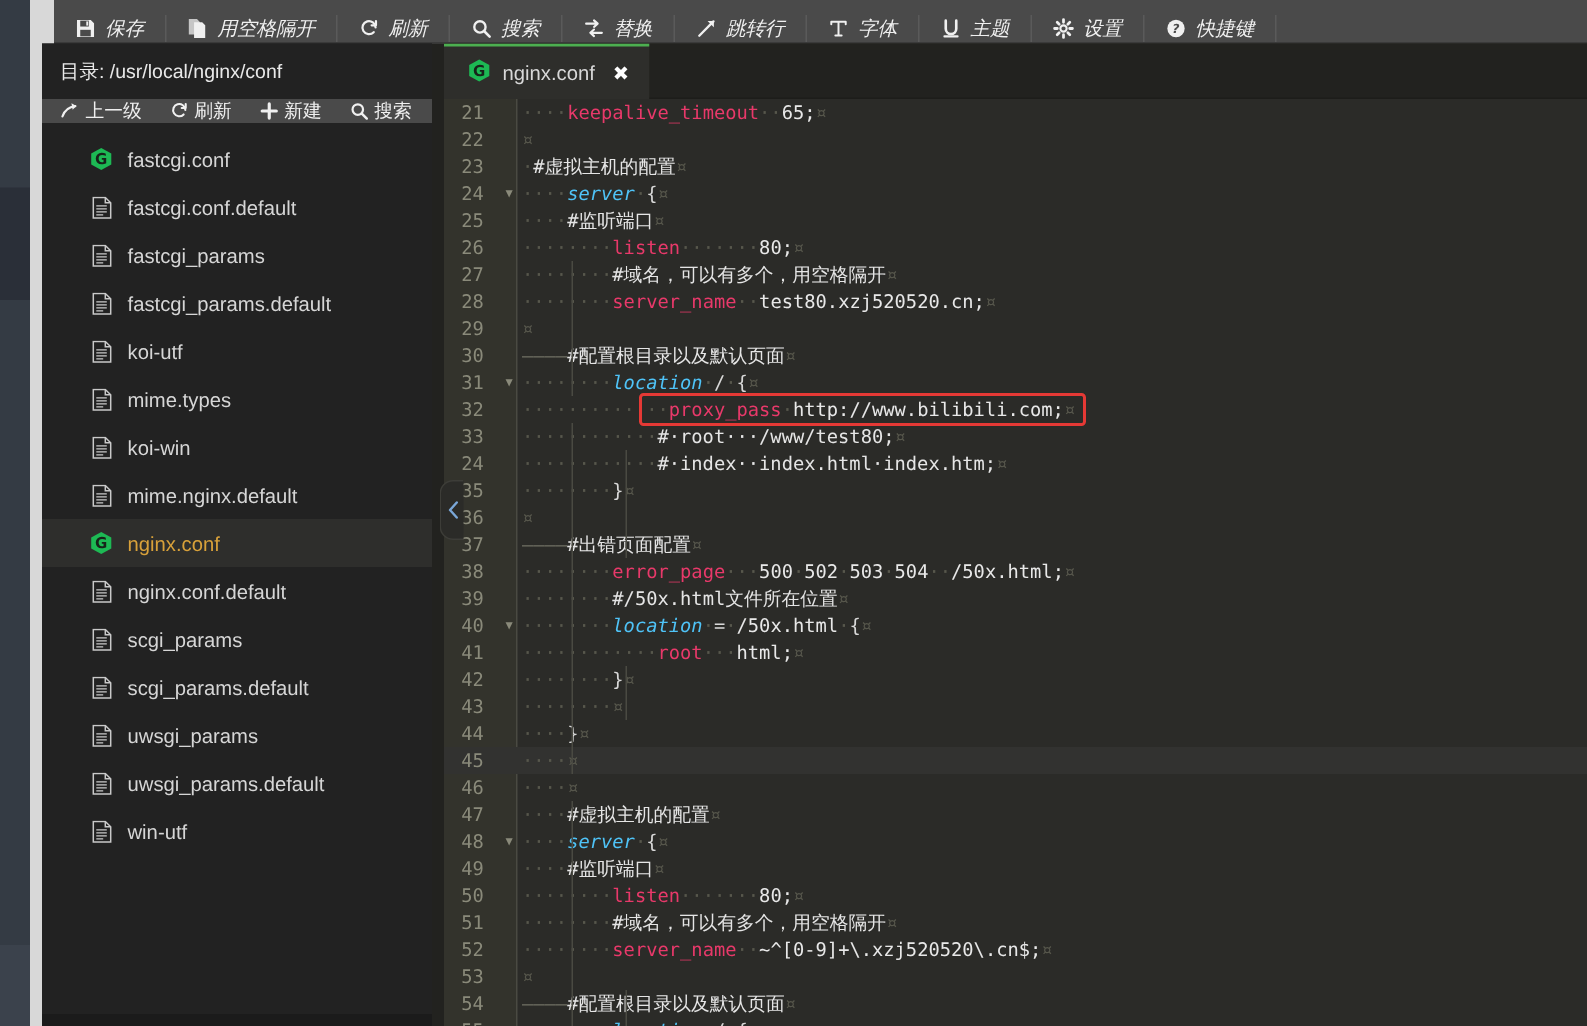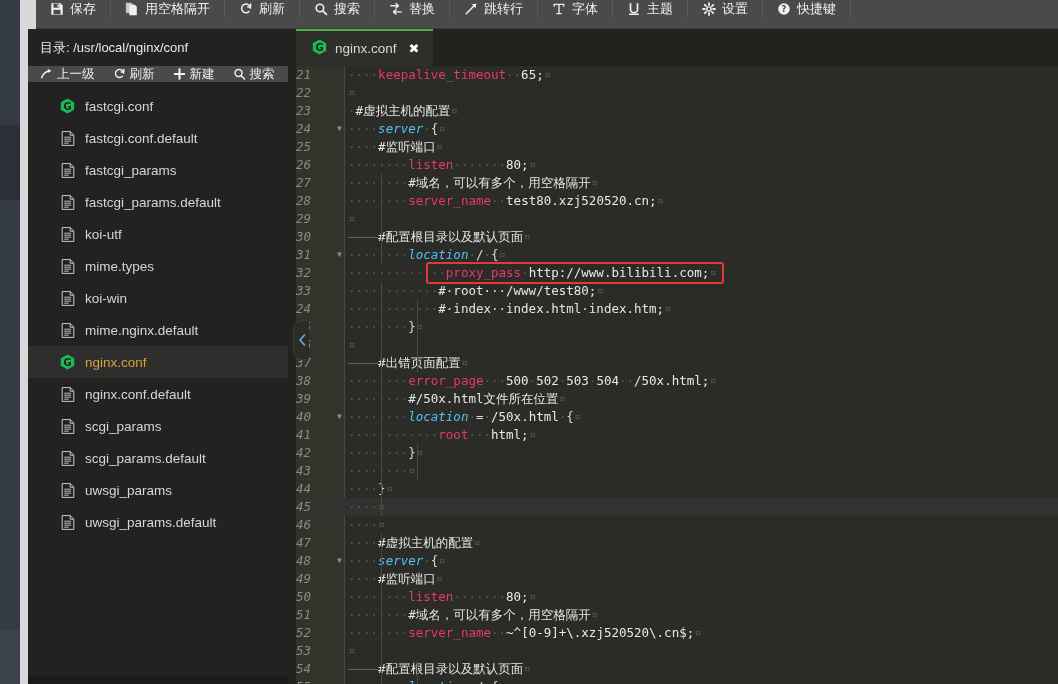--- a/index.html
+++ b/index.html
@@ -14,21 +14,21 @@
   
   .edge-dark{position:absolute;left:0;top:0;width:20px;height:684px;background:#343b44;}
   .edge-dark .seg1{position:absolute;left:0;top:0;width:20px;height:125px;background:#343b44;}
   .edge-dark .seg2{position:absolute;left:0;top:125px;width:20px;height:75px;background:#2a2f38;}
   .edge-dark .seg3{position:absolute;left:0;top:200px;width:20px;height:430px;background:#343b44;}
   .edge-dark .seg4{position:absolute;left:0;top:630px;width:20px;height:54px;background:#3b424c;}
   .edge-light{position:absolute;left:20px;top:0;width:16px;height:684px;background:#d8d8d8;}
 
   
   .toolbar{position:absolute;left:36px;top:0;width:1022px;height:29px;background:#4a4a4a;
-    display:flex;align-items:flex-start;box-sizing:border-box;border-bottom:1px solid #3a3a3a;}
+    display:flex;align-items:flex-end;box-sizing:border-box;border-bottom:1px solid #3a3a3a;font-style:italic;}
   .tb-btn{display:flex;align-items:center;gap:6px;padding:0 14px;color:#f0f0f0;font-size:13px;
     border-right:1px solid #5a5a5a;cursor:pointer;white-space:nowrap;}
   .tb-ico{display:inline-flex;width:14px;height:14px;align-items:center;justify-content:center;flex:none;}
   .tb-ico svg{display:block;}
   .tb-fill{flex:1;}
 
   
   .filepanel{position:absolute;left:28px;top:29px;width:260px;height:655px;background:#222222;}
   .fp-path{height:37px;display:flex;align-items:center;padding:0 12px;box-sizing:border-box;
     color:#e9e9e9;font-size:13px;background:#222222;white-space:nowrap;overflow:hidden;}
@@ -53,22 +53,22 @@
   .tab{display:flex;align-items:center;gap:8px;padding:0 14px 0 16px;background:#2e2e2b;
     border-top:2px solid #4caf50;color:#d8d8d8;font-size:13.5px;cursor:pointer;box-sizing:border-box;}
   .tab .tclose{color:#fff;font-size:13px;font-weight:bold;margin-left:4px;cursor:pointer;}
   .tabbar-rest{flex:1;background:#22221f;border-bottom:1px solid #1d1d1a;}
 
   .code{position:relative;height:618px;background:#2b2b28;overflow:hidden;font-family:"DejaVu Sans Mono","Liberation Mono",monospace;}
   .gutter{position:absolute;left:0;top:0;width:48px;height:618px;background:#33332c;}
   .gsep{position:absolute;left:48px;top:0;width:1px;height:618px;background:#4a4a42;}
   .row{position:relative;height:18px;line-height:18px;}
   .row.cur .rowbg{position:absolute;left:0;top:0;width:762px;height:18px;background:#323230;}
-  .ln{position:absolute;left:0;top:0;width:38px;text-align:left;color:#8a8a7a;font-size:12.5px;
-    font-family:"DejaVu Sans Mono","Liberation Mono",monospace;font-style:italic;}
+  .ln{position:absolute;left:0;top:0;width:38px;text-align:center;color:#8a8a7a;font-size:12.5px;
+    font-family:"DejaVu Sans Mono","Liberation Mono",monospace;}
   .fold{position:absolute;left:41px;top:0;width:8px;color:#8a8a7a;font-size:8px;line-height:18px;}
   .ltxt{position:absolute;left:52px;top:0;white-space:pre;font-size:12.5px;letter-spacing:0;}
 
   .ws{color:#57574c;}
   .kw{color:#e8396a;}
   .kw2{color:#4fc3f7;font-style:italic;}
   .num{color:#e8e8e8;}
   .str{color:#e8e8e8;}
   .cm{color:#e5e5e5;}
   .pl{color:#57574c;}
@@ -386,20 +386,32 @@
             <svg width="14" height="15" viewBox="0 0 14 15">
               <path d="M1.2 0.6h8l3.6 3.6v10.2h-11.6z" fill="none" stroke="#c9c9c9" stroke-width="1"></path>
               <path d="M9.2 0.6v3.6h3.6" fill="none" stroke="#c9c9c9" stroke-width="1"></path>
               <g stroke="#c9c9c9" stroke-width="0.9">
                 <path d="M3.2 6.2h7M3.2 8.2h7M3.2 10.2h7M3.2 12.2h4.6"></path>
               </g>
             </svg>
           </span>
           <span>uwsgi_params.default</span>
         </div>
+        <div class="fp-item">
+          <span class="ficon">
+            <svg width="14" height="15" viewBox="0 0 14 15">
+              <path d="M1.2 0.6h8l3.6 3.6v10.2h-11.6z" fill="none" stroke="#c9c9c9" stroke-width="1"></path>
+              <path d="M9.2 0.6v3.6h3.6" fill="none" stroke="#c9c9c9" stroke-width="1"></path>
+              <g stroke="#c9c9c9" stroke-width="0.9">
+                <path d="M3.2 6.2h7M3.2 8.2h7M3.2 10.2h7M3.2 12.2h4.6"></path>
+              </g>
+            </svg>
+          </span>
+          <span>win-utf</span>
+        </div>
       </div>
     <div class="fp-bottombar"></div>
   </div>
 
   <div class="collapse">
     <svg width="8" height="12" viewBox="0 0 8 12">
       <path d="M6.5 1 L2 6 L6.5 11" stroke="#7aa7d8" stroke-width="1.6" fill="none" stroke-linecap="round" stroke-linejoin="round"></path>
     </svg>
   </div>
 

